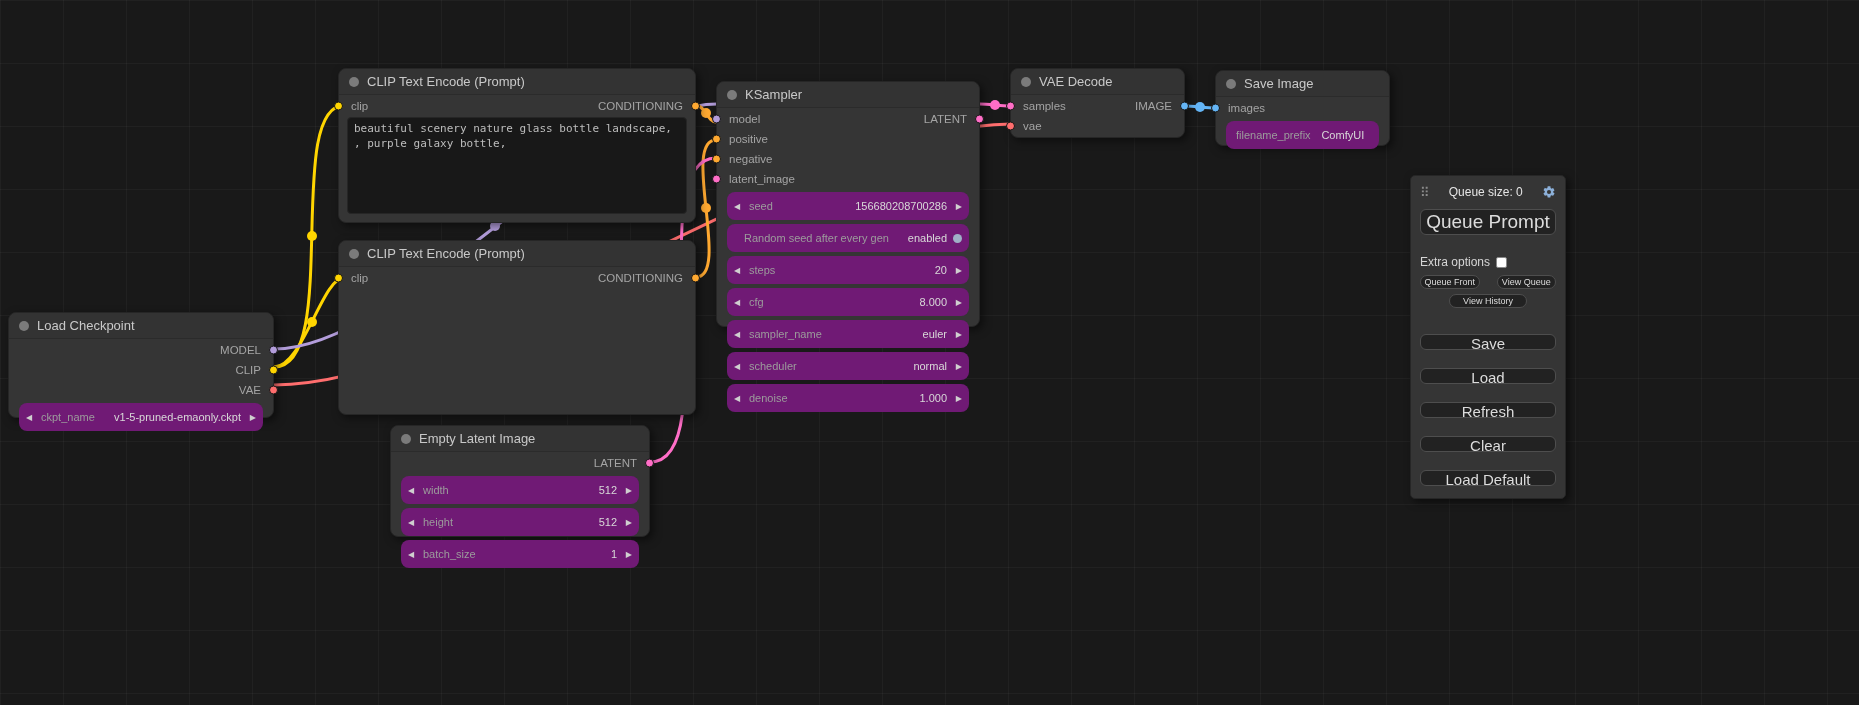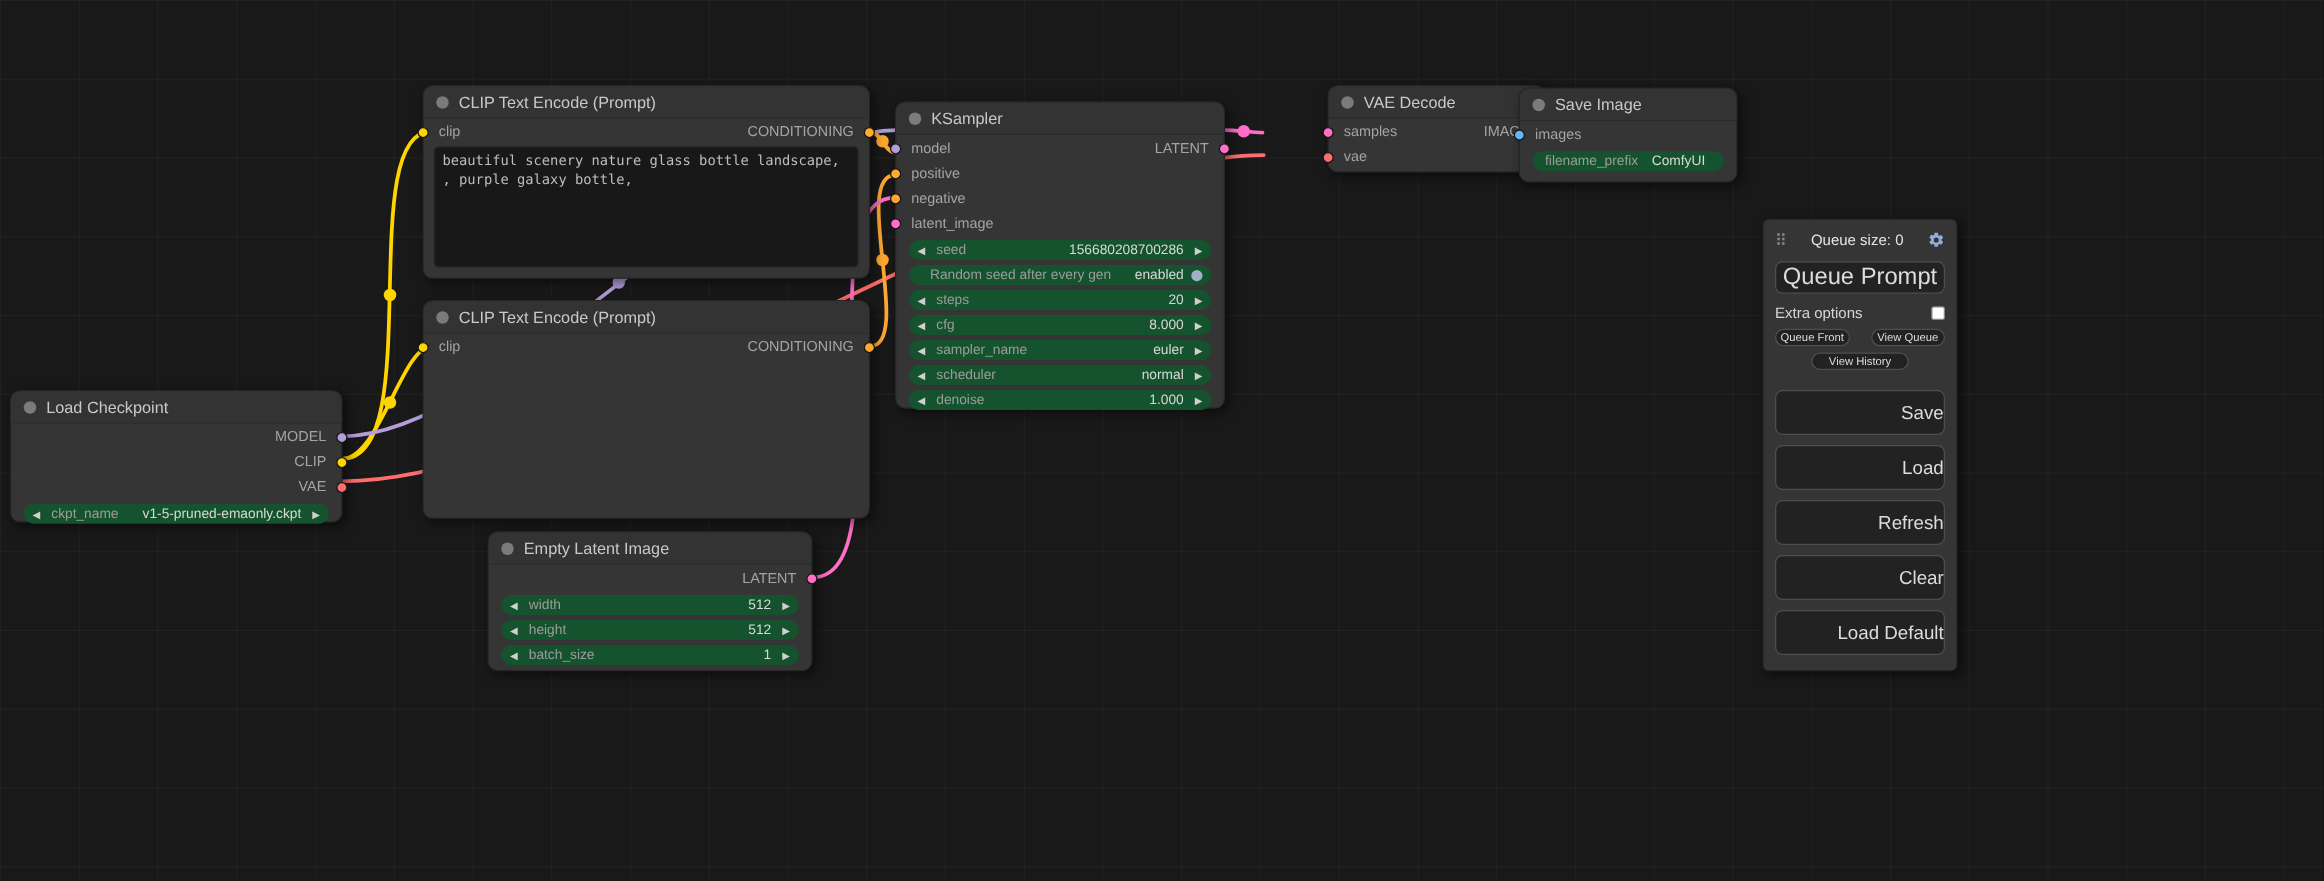--- a/index.html
+++ b/index.html
@@ -42,22 +42,22 @@
   .slot-dot {
     position:absolute; top:50%; transform:translateY(-50%);
     width:9px; height:9px; border-radius:50%;
     background:#888; border:1px solid #161616;
   }
   .slot-dot.in  { left:-5px; }
   .slot-dot.out { right:-5px; }
   .slot-label.out { text-align:right; }
 
   .widget {
-    height:16px; margin:4px 10px 0 10px;
-    background:#14532d; border-radius:8px;
+    height:28px; margin:4px 10px 0 10px;
+    background:#701a75; border-radius:8px;
     display:flex; align-items:center;
     padding:0 7px; font-size:11px; color:#9c9c9c;
   }
   .widget .arrow { font-size:8px; color:#cfcfcf; width:12px; flex:0 0 auto; }
   .widget .arrow.r { text-align:right; }
   .widget .wname { flex:0 0 auto; padding:0 3px; }
   .widget .wvalue { flex:1 1 auto; text-align:right; color:#d8d8d8; padding:0 3px; }
   .toggle-dot { width:9px; height:9px; border-radius:50%; background:#9FB0C7; flex:0 0 auto; margin-left:3px; }
 
   .prompt-text {
@@ -78,23 +78,23 @@
   }
   .menu-header { display:flex; align-items:center; justify-content:space-between; height:20px; }
   .drag-handle { color:#8a8a8a; font-size:13px; cursor:move; }
   .queue-size { font-size:12px; color:#e5e5e5; }
   .mbtn {
     display:block; width:100%; text-align:center;
     background:#222222; border:1px solid #4e4e4e; border-radius:6px;
     color:#dcdcdc; font-family:"Liberation Sans", sans-serif;
     cursor:pointer;
   }
-  .mbtn.big   { height:36px; font-size:15px; margin-top:8px;text-align:right; }
+  .mbtn.big   { height:16px; font-size:15px; margin-top:18px; }
   .mbtn.queue { height:26px; font-size:19px; margin-top:7px; }
-  .extra-row { display:flex; align-items:center; justify-content:space-between; gap:6px; margin-top:8px; font-size:12px; }
+  .extra-row { display:flex; align-items:center; justify-content:flex-start; gap:6px; margin-top:20px; font-size:12px; }
   .checkbox { width:11px; height:11px; background:#ffffff; border:1px solid #888; border-radius:2px; }
   .small-row { display:flex; gap:17px; margin-top:6px; }
   .mbtn.small { height:14px; font-size:9px; line-height:11px; border-radius:8px; flex:1 1 aupx; }
   .mbtn.history { width:78px; margin:5px auto 0 auto; height:14px; font-size:9px; line-height:11px; border-radius:8px; }
   .menu-sep { height:8px; }
 </style>
 </head>
 <body>
 
 <div class="canvas">
@@ -233,21 +233,21 @@
       <span class="arrow r">▶</span>
     </div>
     <div class="widget">
       <span class="arrow">◀</span>
       <span class="wname">denoise</span>
       <span class="wvalue">1.000</span>
       <span class="arrow r">▶</span>
     </div>
   </div>
 
-  <div class="node" style="left:1062px; top:68px; width:175px; height:70px;">
+  <div class="node" style="left:1010px; top:68px; width:175px; height:70px;">
     <div class="node-title">
       <span class="status-dot"></span>
       <span>VAE Decode</span>
     </div>
     <div class="slot-row">
       <span class="slot-dot in" style="background: rgb(255, 110, 199);"></span>
       <span class="slot-label">samples</span>
       <span class="slot-label out">IMAGE</span>
       <span class="slot-dot out" style="background: rgb(100, 181, 246);"></span>
     </div>

